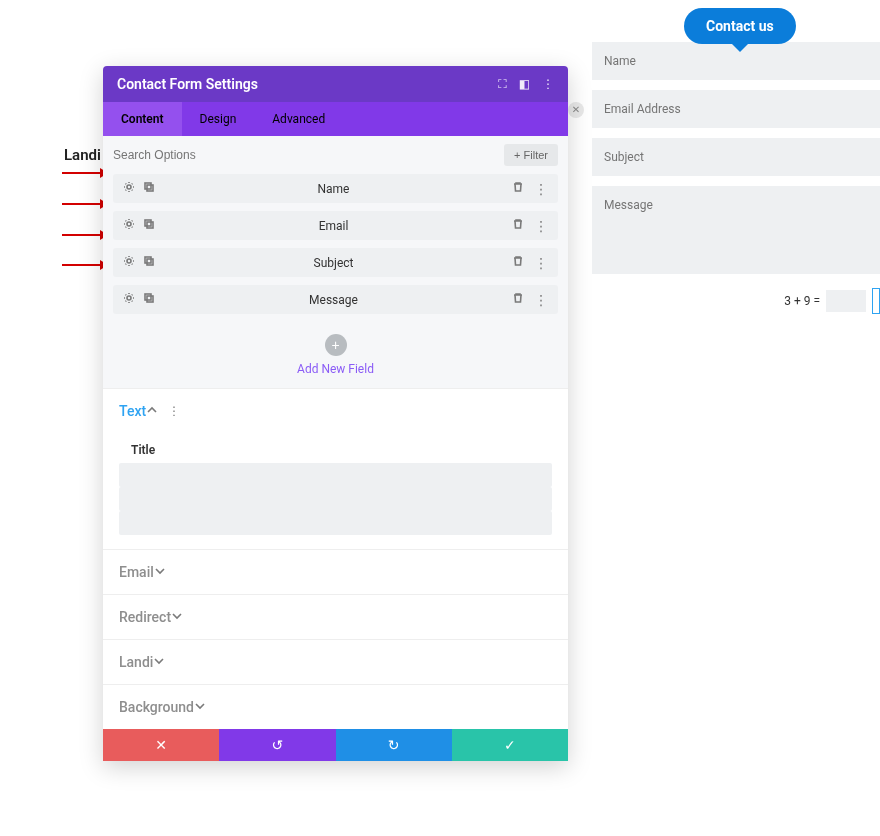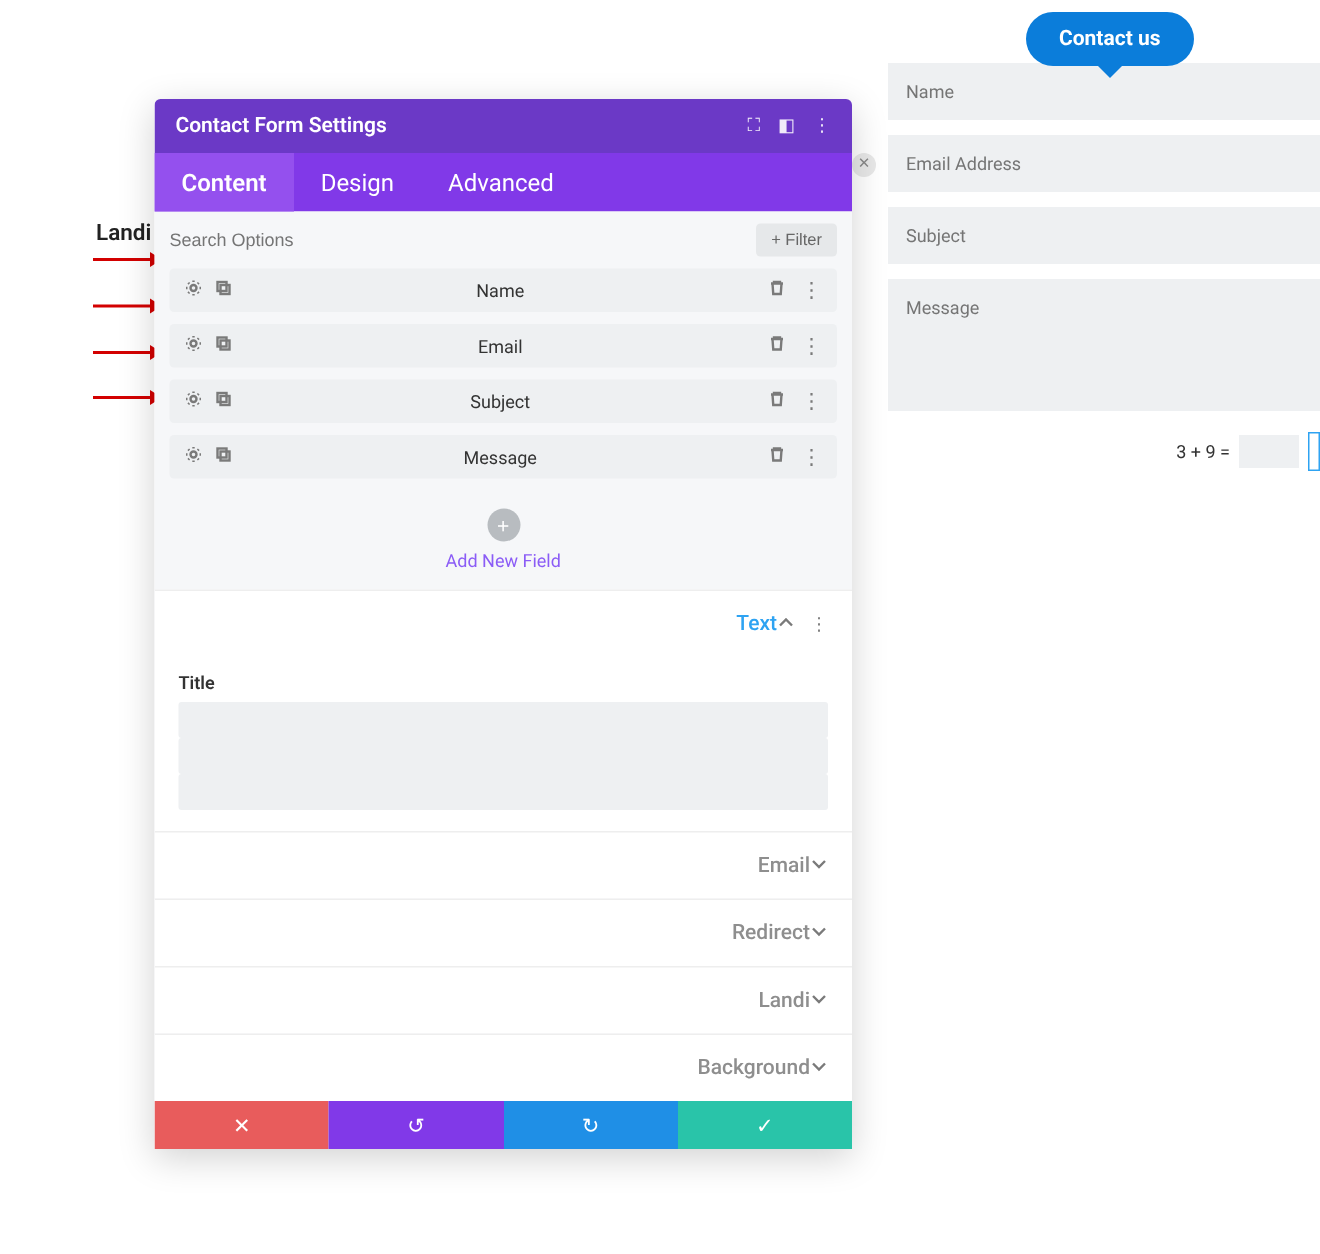--- a/index.html
+++ b/index.html
@@ -19,27 +19,27 @@
 
 
 .landi { position: absolute; top: 146px; left: 64px; font-size: 15px; font-weight: 600; color: #222; }
 
 
 .arrow { position: absolute; left: 62px; width: 50px; height: 2px; background: #d30000; }
 .arrow::after { content: ""; position: absolute; right: -1px; top: -4px; border: 5px solid transparent; border-left: 8px solid #d30000; }
 
 
 .modal { position: absolute; top: 66px; left: 103px; width: 465px; background: #fff; box-shadow: 0 6px 24px rgba(0,0,0,0.18); border-radius: 4px 4px 0 0; overflow: hidden; }
-.modal-header { background: #6b39c6; color: #fff; padding: 10px 14px; display: flex; align-items: flex-start; justify-content: space-between; }
+.modal-header { background: #6b39c6; color: #fff; padding: 10px 14px; display: flex; align-items: center; justify-content: space-between; }
 .modal-title { font-size: 14px; font-weight: 600; }
 .modal-hicons { display: flex; gap: 12px; align-items: center; }
 .modal-hicons span { font-size: 12px; cursor: pointer; opacity: .9; }
 
 .modal-tabs { background: #8139e8; display: flex; }
-.modal-tabs .tab { color: #ffffff; font-size: 16px; padding: 10px 18px; cursor: pointer; }
+.modal-tabs .tab { color: #000000; font-size: 12px; padding: 10px 18px; cursor: pointer; }
 .modal-tabs .tab.active { background: #9450ee; font-weight: 600; }
 
 .modal-body { background: #f6f7f9; max-height: 690px; overflow-y: auto; }
 .modal-body::-webkit-scrollbar { width: 6px; }
 .modal-body::-webkit-scrollbar-thumb { background: #cfcfcf; border-radius: 3px; }
 
 .search-row { display: flex; align-items: center; justify-content: space-between; padding: 8px 10px; }
 .search-row input { border: none; background: transparent; font-size: 12px; color: #999; flex: 1; outline: none; }
 .filter-btn { background: #e6e8ea; color: #666; font-size: 11px; padding: 5px 10px; border-radius: 3px; border: none; cursor: pointer; margin-left: 28px; }
 
@@ -48,26 +48,26 @@
 .field-row .left-icons { display: flex; gap: 8px; color: #7a7a7a; font-size: 12px; }
 .field-row .label { flex: 1; text-align: center; font-size: 12px; color: #333; }
 .field-row .right-icons { display: flex; gap: 10px; color: #7a7a7a; font-size: 12px; align-items: center; }
 .field-row .right-icons .dots { font-size: 14px; line-height: 1; }
 
 .add-field { text-align: center; padding: 6px 0 12px; }
 .add-btn { width: 22px; height: 22px; border-radius: 50%; background: #b8bcc0; color: #fff; border: none; font-size: 14px; line-height: 22px; cursor: pointer; }
 .add-label { font-size: 12px; color: #8b5cf6; margin-top: 6px; }
 
 .section { background: #fff; border-top: 1px solid #eee; }
-.section-header { display: flex; align-items: center; justify-content: flex-end; padding: 14px 16px; cursor: pointer; }
+.section-header { display: flex; align-items: center; justify-content: flex-start; padding: 14px 16px; cursor: pointer; }
 .section-header .title { font-size: 14px; font-weight: 500; color: #8e8e8e; }
 .section-header.open .title { color: #2ea3f2; }
 .section-header .right { display: flex; gap: 10px; color: #7a7a7a; font-size: 12px; align-items: center; }
 .section-body { padding: 0 16px 14px; }
-.section-body .lbl { font-size: 12px; font-weight: 600; color: #333; margin: 10px 0 6px; }
+.section-body .lbl { font-size: 12px; font-weight: 600; color: #333; margin: 10px 12px 6px; }
 .section-body .inp { width: 100%; height: 24px; background: #eef0f2; border: none; border-radius: 2px; }
 
 .modal-footer { display: flex; }
 .modal-footer button { flex: 1; border: none; color: #fff; height: 32px; font-size: 14px; cursor: pointer; display: flex; align-items: center; justify-content: center; }
 .btn-close { background: #e85c5c; }
 .btn-undo { background: #8139e8; }
 .btn-redo { background: #1f8fe6; }
 .btn-ok { background: #29c4a9; }
 
 .close-behind { position: absolute; top: 102px; left: 568px; width: 16px; height: 16px; border-radius: 50%; background: #e8e8e8; color: #888; font-size: 10px; text-align: center; line-height: 16px; z-index: 0; }

